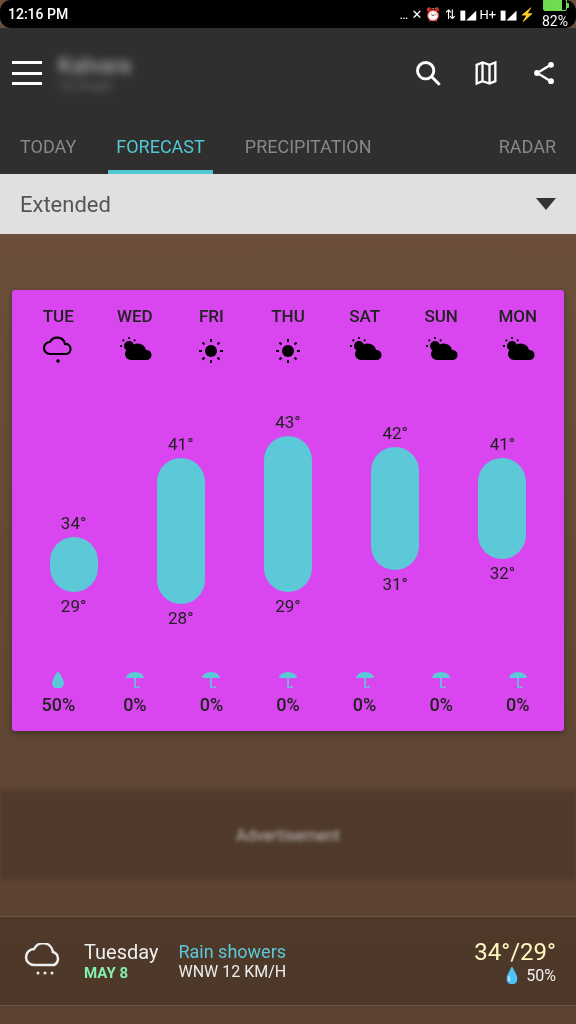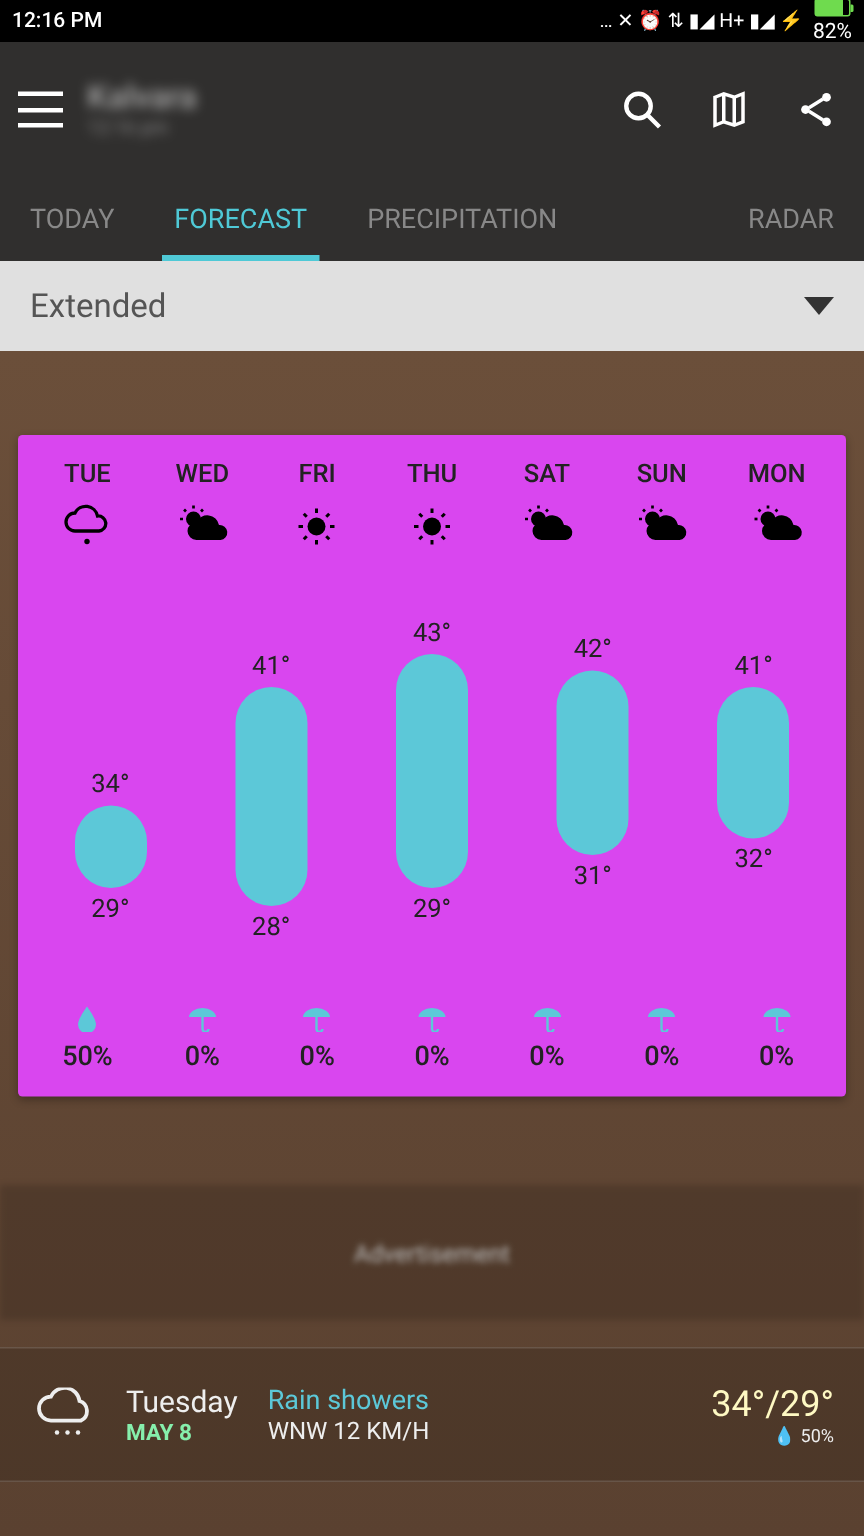--- a/index.html
+++ b/index.html
@@ -1,18 +1,18 @@
 <!DOCTYPE html>
 <html><head>
   <meta charset="utf-8">
   <style>
     * { margin: 0; padding: 0; box-sizing: border-box; font-family: Roboto, Arial, sans-serif; }
     body { width: 576px; height: 1024px; background: #6b4f3a; overflow: hidden; position: relative; }
     
-    .status-bar { height: 28px; background: #000; color: #fff; display: flex; align-items: center; justify-content: space-between; padding: 0 8px; font-size: 14px; }
+    .status-bar { height: 28px; background: #000; color: #fff; display: flex; align-items: center; justify-content: space-between; padding: 0 8px; font-size: 14px; border-radius: 11px; }
     .status-left { font-weight: 500; }
     .status-right { display: flex; align-items: center; gap: 6px; }
     .status-icons { display: flex; align-items: center; gap: 4px; font-size: 13px; }
     .battery { display: inline-flex; align-items: center; gap: 2px; flex-direction: column; }
     .battery-icon { width: 24px; height: 12px; border: 1px solid #6fdb4e; border-radius: 2px; position: relative; background: linear-gradient(to right, #6fdb4e 82%, transparent 82%); }
     .battery-icon::after { content: ''; position: absolute; right: -3px; top: 3px; width: 2px; height: 5px; background: #6fdb4e; border-radius: 0 1px 1px 0; }
     
     .app-bar { height: 90px; background: rgba(45,45,45,0.95); display: flex; align-items: center; padding: 0 12px; gap: 16px; }
     .hamburger { width: 30px; height: 24px; display: flex; flex-direction: column; justify-content: space-between; }
     .hamburger span { height: 3px; background: #fff; }
@@ -44,31 +44,31 @@
     .bar { width: 48px; background: #5cc8d8; border-radius: 24px; }
     .temp-lo { font-size: 17px; color: #222; margin-top: 4px; }
     
     .precip-row { display: flex; justify-content: space-between; margin-top: 20px; }
     .precip { flex: 1; display: flex; flex-direction: column; align-items: center; gap: 6px; }
     .precip-icon { color: #5cc8d8; font-size: 18px; }
     .precip-val { font-size: 18px; color: #222; font-weight: 500; }
     
     .ad { position: absolute; left: 0; right: 0; top: 790px; height: 90px; display: flex; align-items: center; justify-content: center; color: #bbb; background: rgba(0,0,0,0.15); font-size: 16px; filter: blur(2px); }
     
-    .bottom { position: absolute; left: 0; right: 0; bottom: 36px; height: 90px; display: flex; align-items: center; padding: 0 20px; gap: 20px; color: #eee; border-top: 1px solid rgba(255,255,255,0.15); border-bottom: 1px solid rgba(255,255,255,0.15); background: rgba(0,0,0,0.15); }
+    .bottom { position: absolute; left: 0; right: 0; bottom: 18px; height: 90px; display: flex; align-items: center; padding: 0 20px; gap: 20px; color: #eee; border-top: 1px solid rgba(255,255,255,0.15); border-bottom: 1px solid rgba(255,255,255,0.15); background: rgba(0,0,0,0.15); }
     .bottom-icon { width: 44px; }
     .bottom-main { flex: 0 0 auto; }
     .bottom-day { font-size: 20px; color: #eee; }
     .bottom-date { font-size: 15px; color: #86efac; font-weight: 700; }
     .bottom-mid { flex: 1; }
     .bottom-cond { font-size: 18px; color: #5cc8d8; }
     .bottom-wind { font-size: 16px; color: #eee; }
     .bottom-right { text-align: right; }
     .bottom-temps { font-size: 24px; color: #fef9c3; }
-    .bottom-precip { font-size: 12px; color: #eee; }
+    .bottom-precip { font-size: 16px; color: #eee; }
     
     svg { display: block; }
     .umbrella { fill: #5cc8d8; }
     .drop { fill: #5cc8d8; }
   </style>
 </head>
 <body>
 
 <div class="status-bar">
   <div class="status-left">12:16 PM</div>

